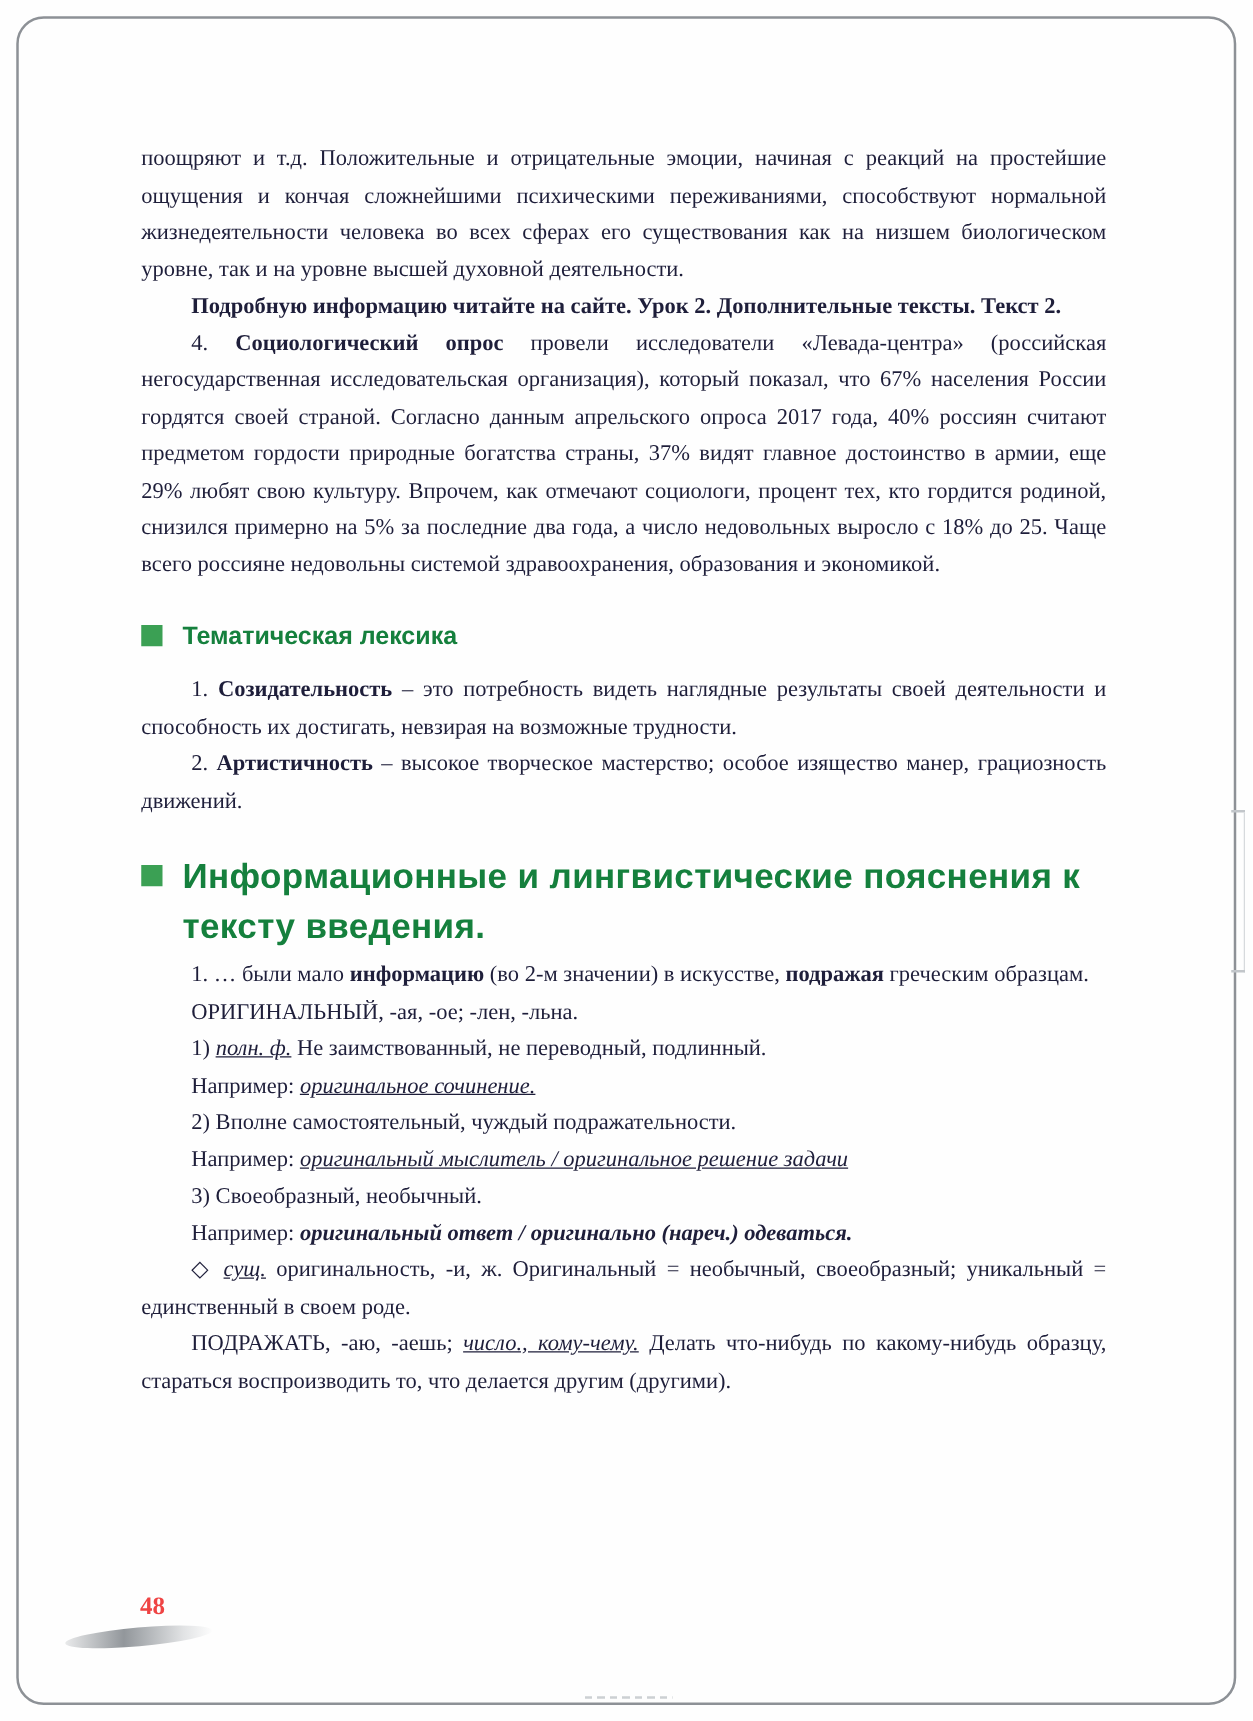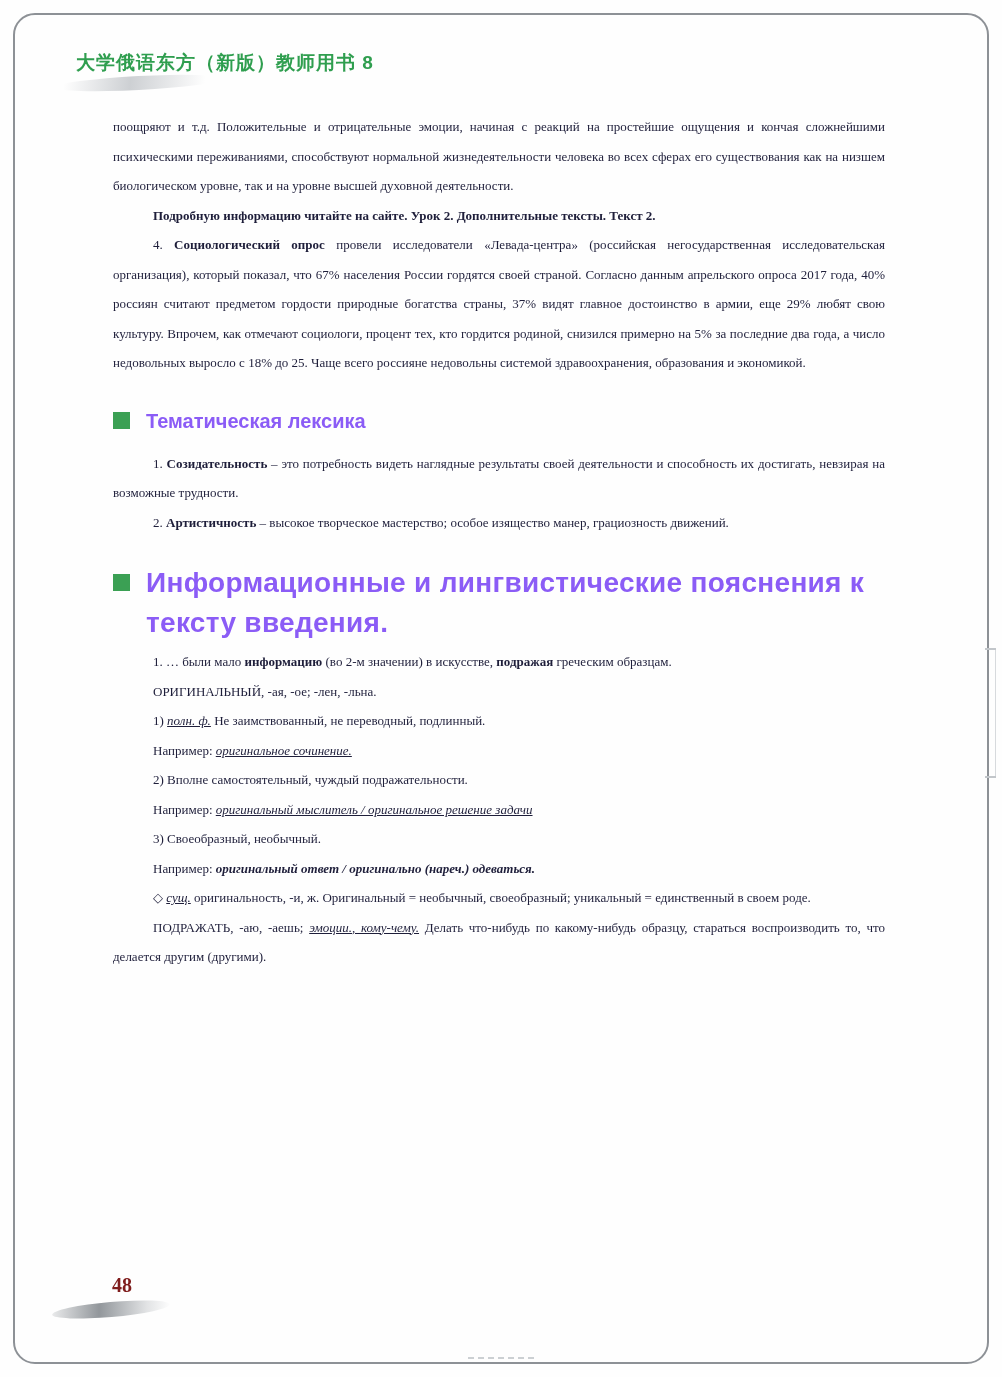--- a/index.html
+++ b/index.html
@@ -42,38 +42,38 @@
   }
   .content {
     position: absolute;
     left: 113px; top: 112px;
     width: 772px;
     color: #1e1e3a;
   }
   .para {
     margin: 0;
     text-indent: 40px;
-    font-size: 13px;
+    font-size: 18px;
     line-height: 29.5px;
     text-align: justify;
     color: #1e1e3a;
   }
   .noindent { text-indent: 0; }
   .b  { font-weight: bold; }
   .i  { font-style: italic; text-decoration: underline; }
   .bi { font-weight: bold; font-style: italic; }
   .section-head {
     position: relative;
     margin: 28px 0 13px 0;
     padding-left: 33px;
     font-family: "Liberation Sans", "DejaVu Sans", sans-serif;
     font-weight: bold;
     font-size: 20px;
     line-height: 30px;
-    color: #8b5cf6;
+    color: #15803d;
     text-align: left;
     text-indent: 0;
   }
   .section-head-lg {
     font-size: 28px;
     line-height: 40px;
     letter-spacing: 0.3px;
     margin: 26px 0 4px 0;
   }
   .green-square {
@@ -90,41 +90,37 @@
     width: 118px; height: 15px;
     border-radius: 50%;
     background: linear-gradient(96deg, rgba(120,126,132,0.15) 0%, rgba(110,116,122,0.75) 40%, rgba(140,146,152,0.25) 80%, rgba(150,156,162,0) 100%);
     transform: rotate(-5deg);
   }
   .page-num {
     position: absolute;
     left: 112px; top: 6px;
     font-size: 20px;
     font-weight: bold;
-    color: #7f1d1d;
+    color: #ef4444;
   }
   .mark { position: absolute; pointer-events: none; }
   .mark-right-1 { right: 6px; top: 648px; width: 11px; height: 2px; background: #c2c6ca; }
   .mark-right-2 { right: 6px; top: 650px; width: 1px; height: 128px; background: #d7dadd; }
   .mark-right-3 { right: 6px; top: 776px; width: 11px; height: 2px; background: #c2c6ca; }
   .mark-bottom {
     left: 468px; top: 1357px; width: 70px; height: 2px;
     background: repeating-linear-gradient(90deg, #ccd0d3 0 6px, transparent 6px 10px);
   }
 </style>
 </head>
 <body>
 
 <div class="page">
   <div class="page-border"></div>
 
-  <div class="running-head">
-    <div class="head-swoosh"></div>
-    <div class="head-title">大学俄语东方（新版）教师用书 8</div>
-  </div>
 
   <div class="content">
     <p class="para noindent">поощряют и т.д. Положительные и отрицательные эмоции, начиная с реакций на простейшие ощущения и кончая сложнейшими психическими переживаниями, способствуют нормальной жизнедеятельности человека во всех сферах его существования как на низшем биологическом уровне, так и на уровне высшей духовной деятельности.</p>
 
     <p class="para b">Подробную информацию читайте на сайте. Урок 2. Дополнительные тексты. Текст 2.</p>
 
     <p class="para"><span>4. </span><span class="b">Социологический опрос</span><span> провели исследователи «Левада-центра» (российская негосударственная исследовательская организация), который показал, что 67% населения России гордятся своей страной. Согласно данным апрельского опроса 2017 года, 40% россиян считают предметом гордости природные богатства страны, 37% видят главное достоинство в армии, еще 29% любят свою культуру.  Впрочем, как отмечают социологи, процент тех, кто гордится родиной, снизился примерно на 5% за последние два года, а число недовольных выросло с 18% до 25. Чаще всего россияне недовольны системой здравоохранения, образования и экономикой.</span></p>
 
     <h2 class="section-head">
       <span class="green-square"></span><span>Тематическая лексика</span>
@@ -150,21 +146,21 @@
     <p class="para">2) Вполне самостоятельный, чуждый подражательности.</p>
 
     <p class="para"><span>Например: </span><span class="i">оригинальный мыслитель / оригинальное решение задачи</span></p>
 
     <p class="para">3) Своеобразный, необычный.</p>
 
     <p class="para"><span>Например: </span><span class="bi">оригинальный ответ / оригинально (нареч.) одеваться.</span></p>
 
     <p class="para"><span>◇ </span><span class="i">сущ.</span><span> оригинальность, -и, ж. Оригинальный = необычный, своеобразный; уникальный = единственный в своем роде.</span></p>
 
-    <p class="para"><span>ПОДРАЖАТЬ, -аю, -аешь; </span><span class="i">эмоции., кому-чему.</span><span> Делать что-нибудь по какому-нибудь образцу, стараться воспроизводить то, что делается другим (другими).</span></p>
+    <p class="para"><span>ПОДРАЖАТЬ, -аю, -аешь; </span><span class="i">число., кому-чему.</span><span> Делать что-нибудь по какому-нибудь образцу, стараться воспроизводить то, что делается другим (другими).</span></p>
   </div>
 
   <div class="page-footer">
     <div class="foot-swoosh"></div>
     <div class="page-num">48</div>
   </div>
 
   <div class="mark mark-right-1"></div>
   <div class="mark mark-right-2"></div>
   <div class="mark mark-right-3"></div>

